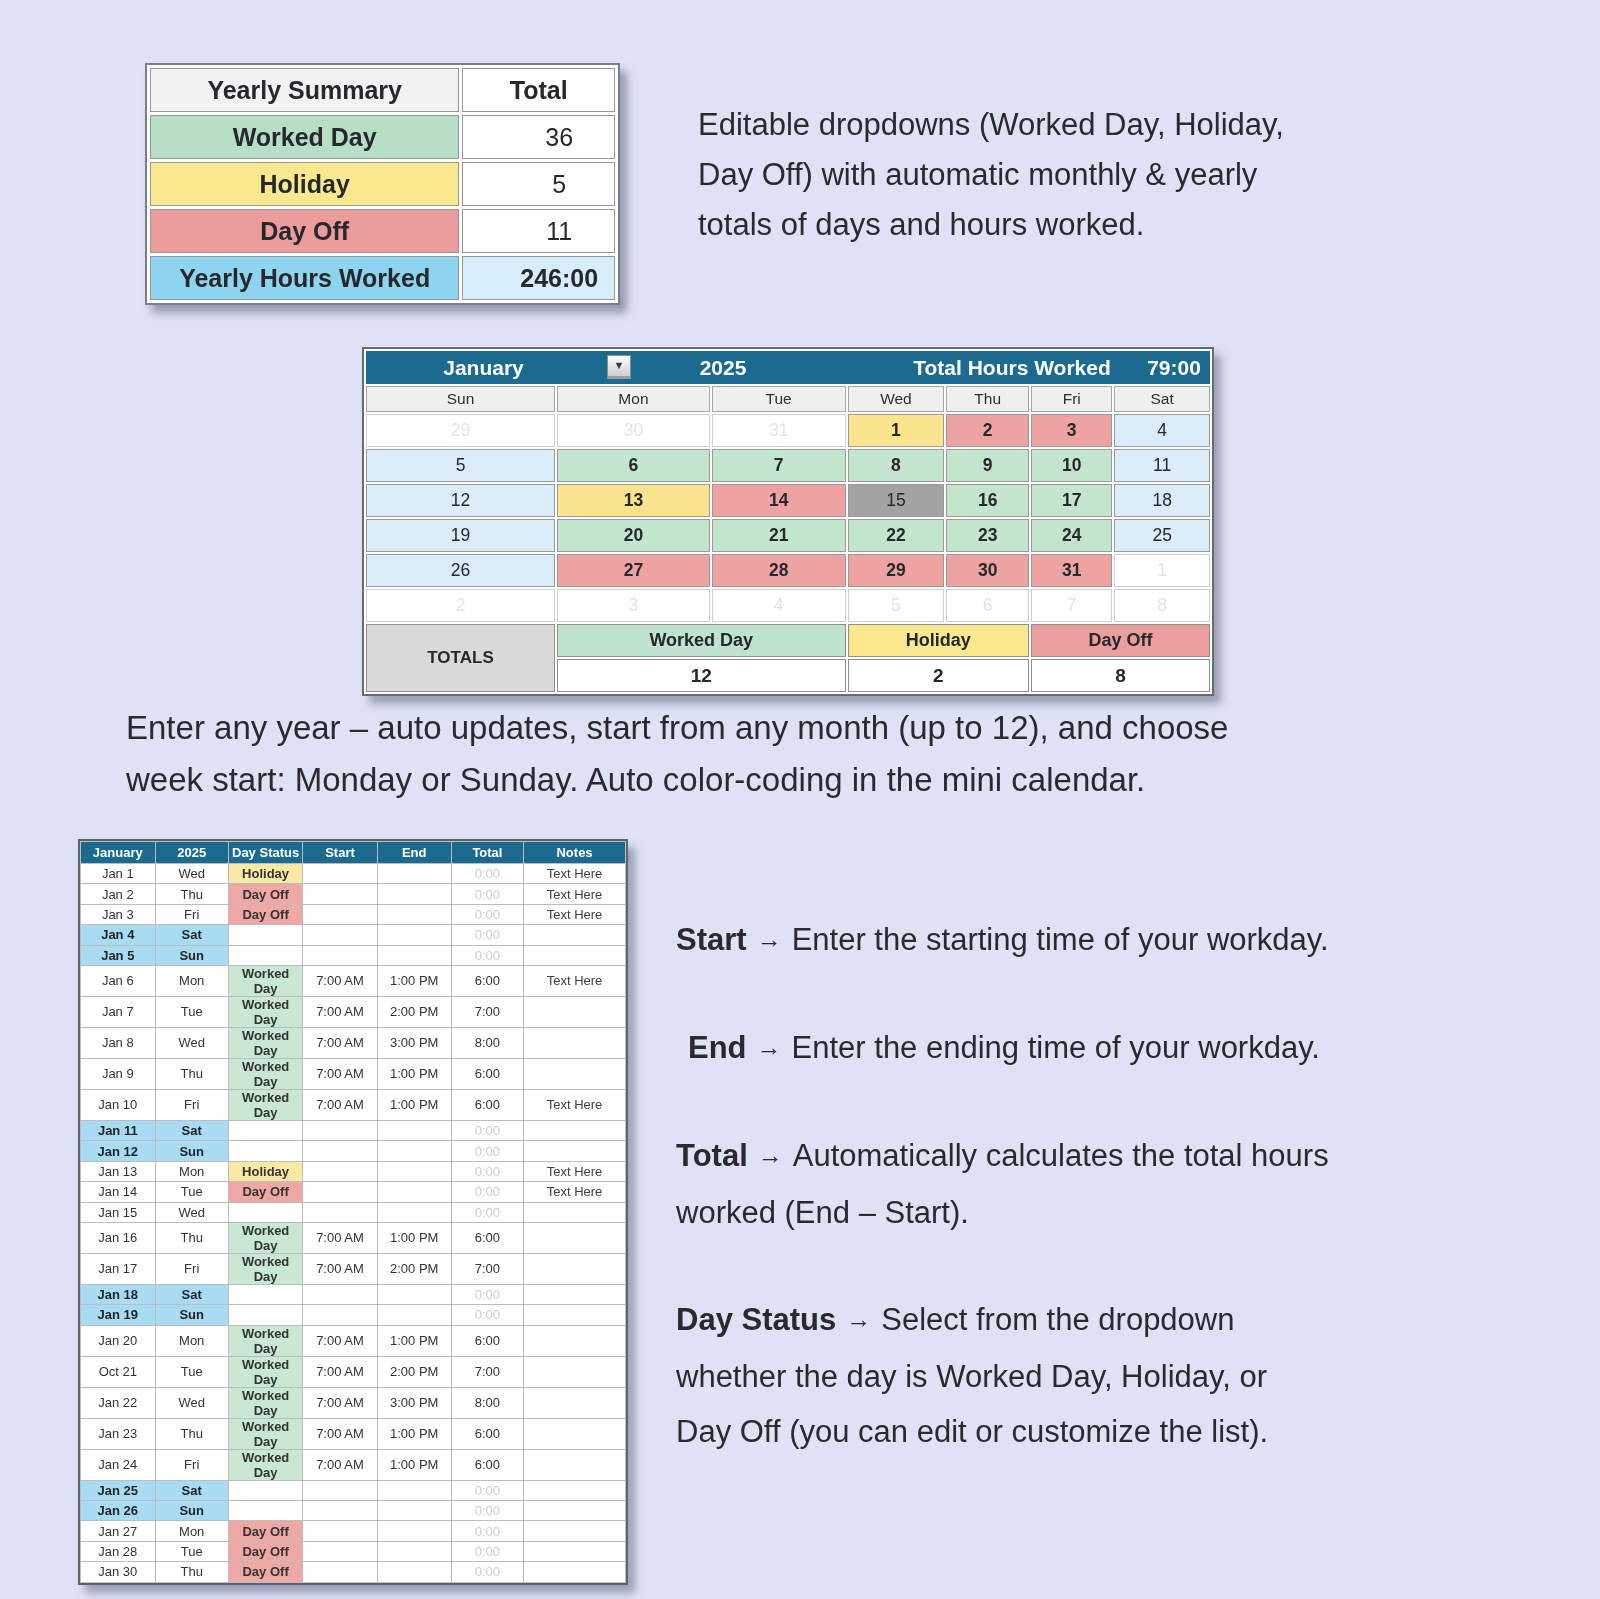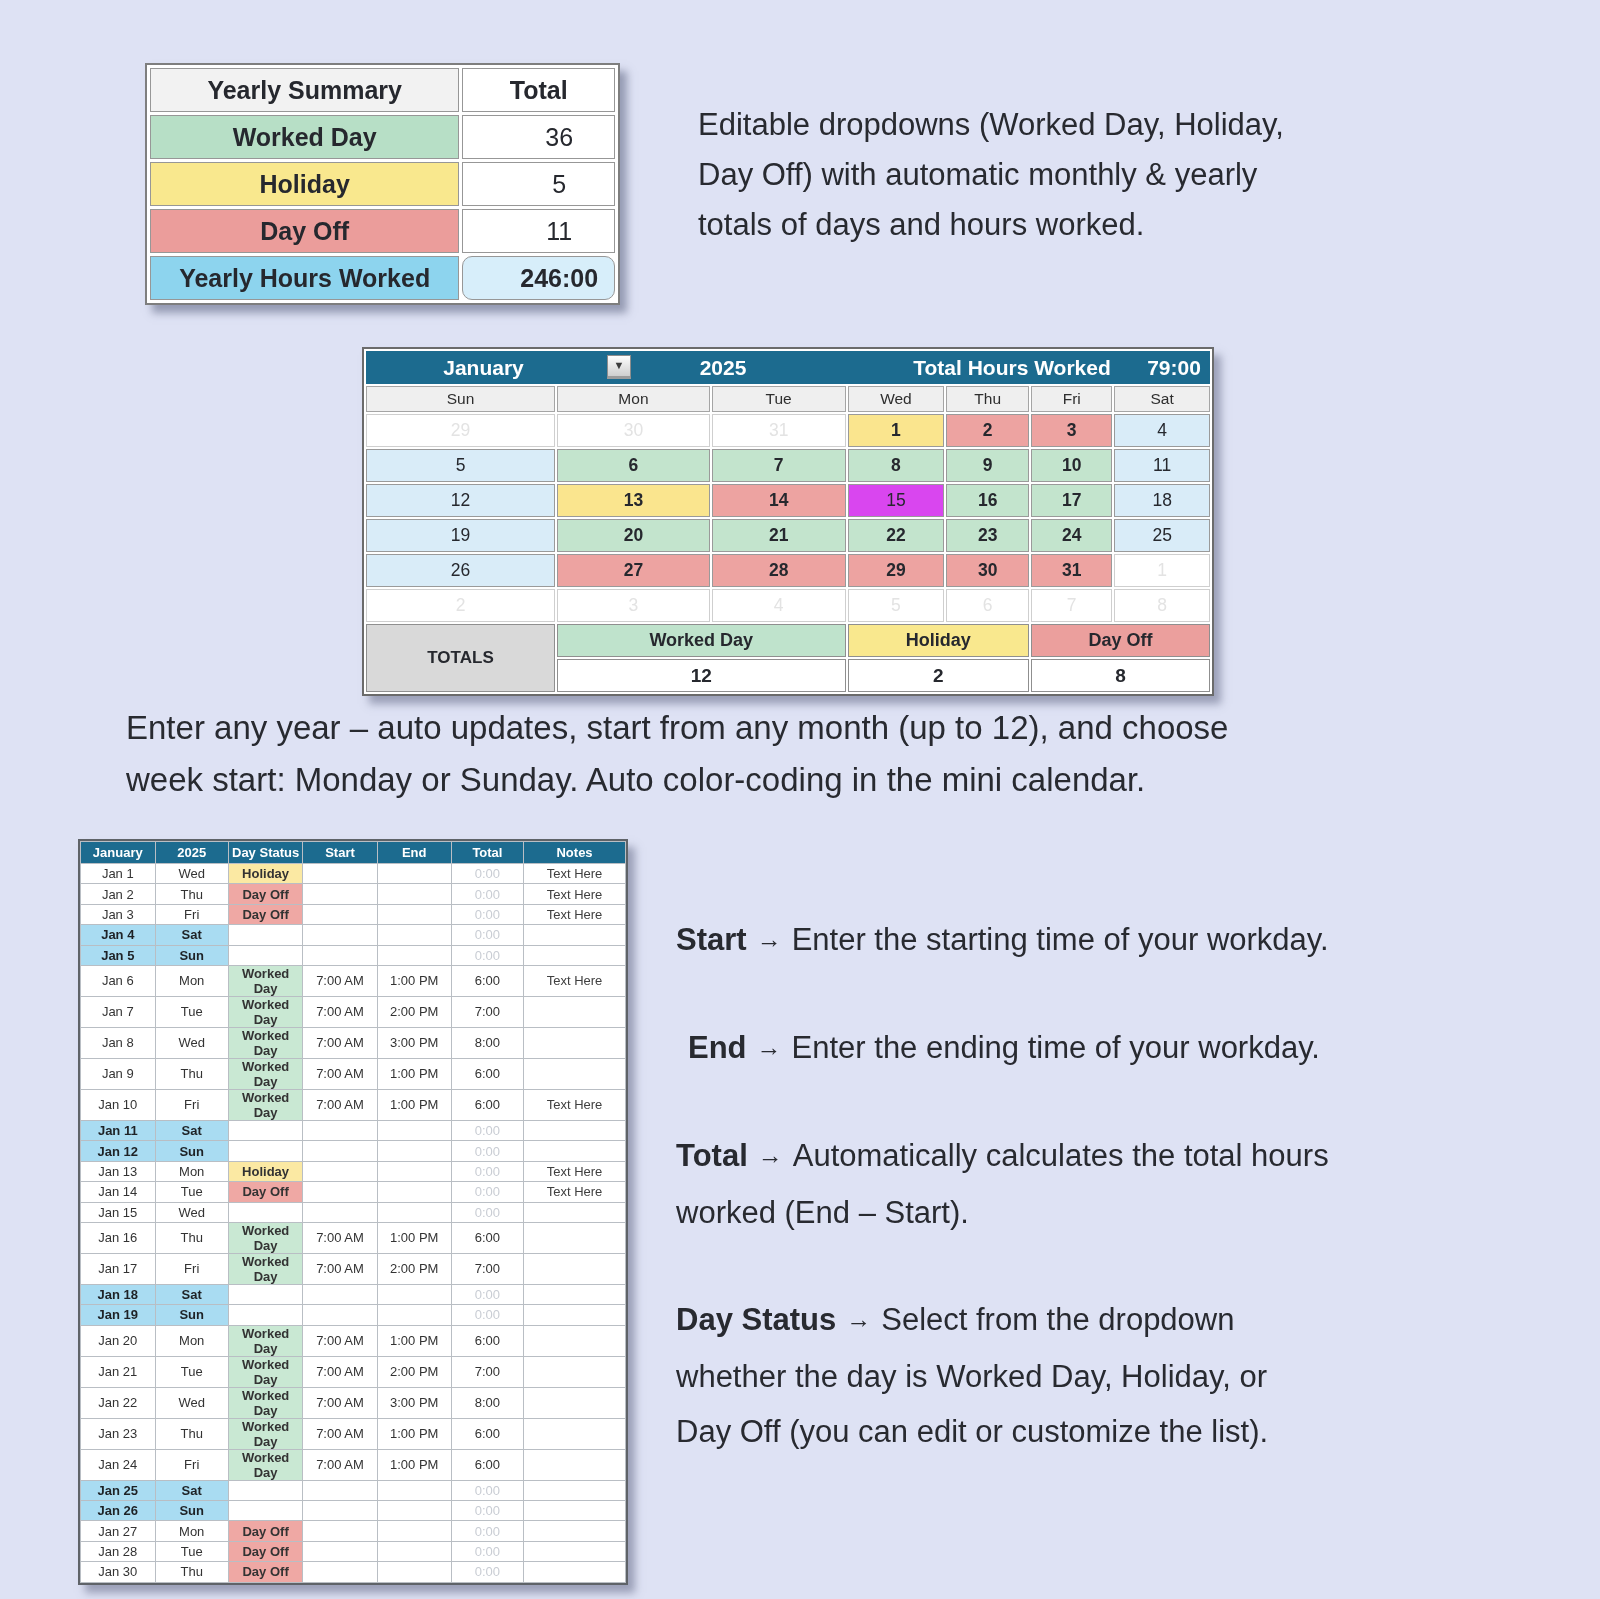--- a/index.html
+++ b/index.html
@@ -19,21 +19,21 @@
     border-spacing:3px; border:2px solid #7e7e7e;
     box-shadow:7px 8px 8px rgba(90,96,125,.55);
   }
   .summary th,.summary td{border:1px solid #979797; height:42px; font-size:25px;}
   .summary col.c1{width:308px;} .summary col.c2{width:152px;}
   .sum-head-label{background:#f2f2f2; font-weight:bold;}
   .sum-head-value{background:#fff; font-weight:bold;}
   .sum-label{font-weight:bold;}
   .sum-value{font-weight:normal; font-size:24px;padding-left:41px;}
   .bg-worked{background:#b7dfc6;} .bg-holiday{background:#f9e88e;} .bg-dayoff{background:#eb9d9b;}
-  .bg-hours{background:#8dd4ee;} .bg-hours-val{background:#d7eefa; font-weight:bold !important;border-radius:10px;}
+  .bg-hours{background:#8dd4ee;} .bg-hours-val{background:#d7eefa; font-weight:bold !important;}
 
   
   .para{position:absolute; white-space:pre-line; color:#282a30;}
   .intro{left:698px; top:100px; width:810px; font-size:31px; line-height:50px;}
   .middle{left:126px; top:702px; width:1370px; font-size:33px; line-height:52px;}
   .desc{position:absolute; left:676px; font-size:31px; line-height:55px; white-space:pre-line; color:#282a30; margin:0;}
   .desc .term{font-weight:bold;}
   .desc .arrow{font-size:25px; margin:0 10px; position:relative; top:-2px;}
   .d-start{top:912px; width:860px;}
   .d-end{top:1020px; width:860px;margin-left:12px;}
@@ -58,21 +58,21 @@
   .ct-year{position:absolute; left:283px; width:148px; text-align:center;}
   .ct-thw{position:absolute; left:500px; width:292px; text-align:center;}
   .ct-hours{position:absolute; left:768px; width:80px; text-align:center;}
   .cal th.dayname{background:#efefef; border:1px solid #a5a5a5; height:24px; font-size:15.5px; font-weight:normal; color:#2e2e2e;}
   .cal-day{border:1px solid #9a9a9a; height:31px; font-size:17.5px; background:#fff;}
   .cal-day.out{color:#e3e3e3; border-color:#cfcfcf;}
   .cal-day.weekend{background:#d9ecf8;}
   .cal-day.worked{background:#c3e4cd; font-weight:bold;}
   .cal-day.holiday{background:#fae58e; font-weight:bold;}
   .cal-day.dayoff{background:#eda3a1; font-weight:bold;}
-  .cal-day.none{background:#d946ef;}
+  .cal-day.none{background:#a3a3a3;}
   .cal-totals td{border:1px solid #8f8f8f;}
   .tot-label{background:#d9d9d9; font-weight:bold; font-size:17px;}
   .tot-cat{height:31px; font-weight:bold; font-size:18px;}
   .tot-cat.worked{background:#bfe3cc;} .tot-cat.holiday{background:#f9e88e;} .tot-cat.dayoff{background:#eb9f9d;}
   .tot-val{height:31px; font-weight:bold; font-size:19px; background:#fff;}
 
   
   .ts{
     position:absolute; left:78px; top:839px; width:550px;
     border-spacing:1px; border:2px solid #5f6368; background:#b9bec4;
@@ -422,21 +422,21 @@
         <tr>
           <td class="c-date">Jan 20</td>
           <td class="c-day">Mon</td>
           <td class="c-status worked">Worked Day</td>
           <td class="c-time">7:00 AM</td>
           <td class="c-time">1:00 PM</td>
           <td class="c-total">6:00</td>
           <td class="c-notes"></td>
         </tr>
         <tr>
-          <td class="c-date">Jan 21</td>
+          <td class="c-date">Oct 21</td>
           <td class="c-day">Tue</td>
           <td class="c-status worked">Worked Day</td>
           <td class="c-time">7:00 AM</td>
           <td class="c-time">2:00 PM</td>
           <td class="c-total">7:00</td>
           <td class="c-notes"></td>
         </tr>
         <tr>
           <td class="c-date">Jan 22</td>
           <td class="c-day">Wed</td>

